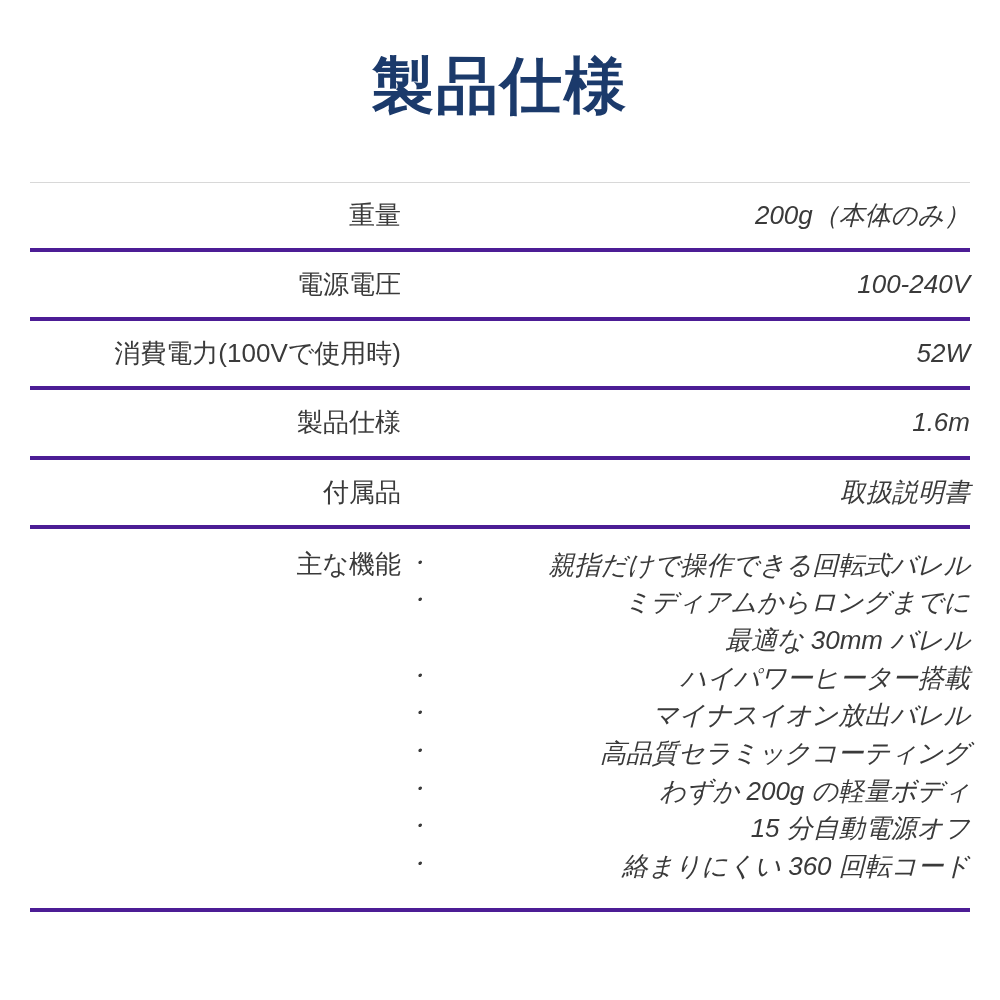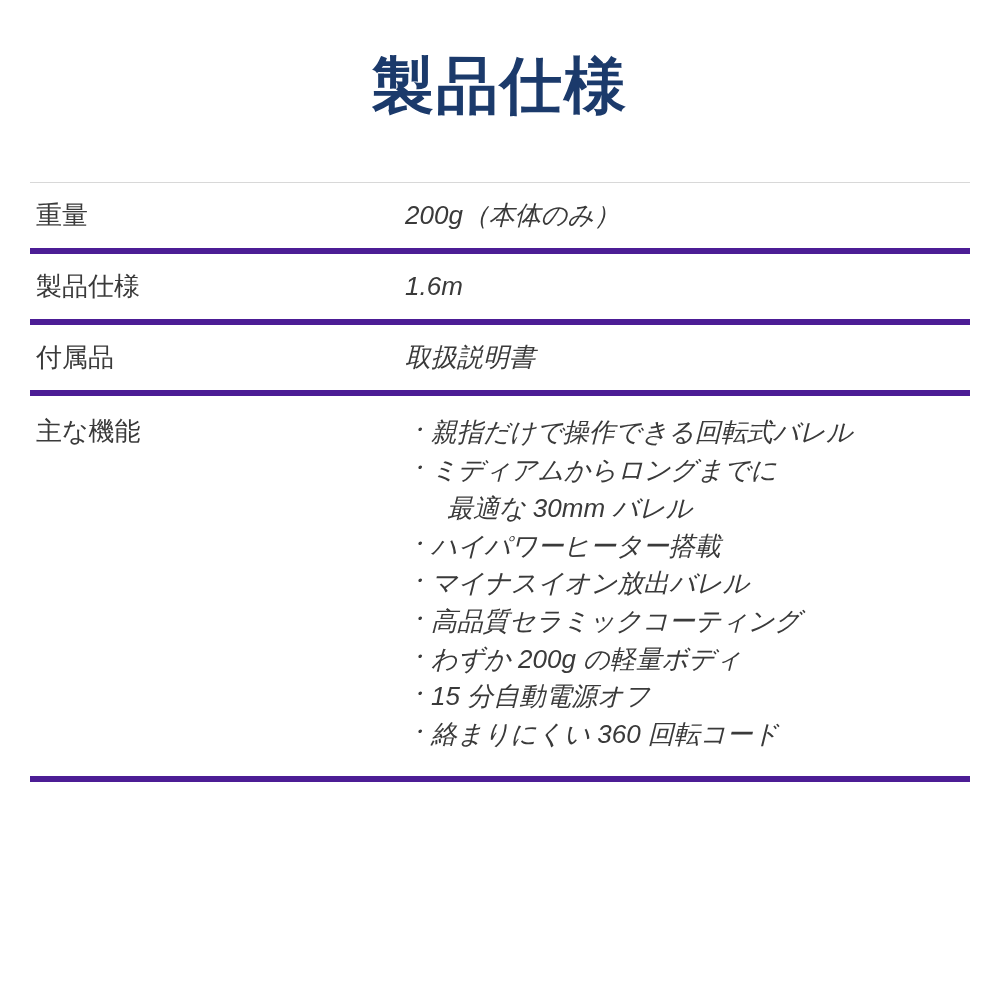--- a/index.html
+++ b/index.html
@@ -32,21 +32,22 @@
     padding-bottom: 0;
     line-height: 1.1;
   }
   .spec-table {
     width: 940px;
     margin: 62px auto 0 auto;
     border-collapse: collapse;
     table-layout: fixed;
   }
   .spec-table tr {
-    border-bottom: 6px solid #4c1d95;
+    border-bottom: 4px solid #4c1d95;
+    text-align: right;
   }
   .spec-table tr:first-child {
     border-top: 1px solid #d8d8d8;
   }
   .spec-table td {
     padding: 15px 0 15px 0;
     vertical-align: top;
     font-size: 26px;
     color: #3a3a3a;
     line-height: 1.35;
@@ -95,20 +96,28 @@
 
   <h1 class="spec-title">製品仕様</h1>
 
   <table class="spec-table">
     <tbody>
       <tr>
         <td class="label">重量</td>
         <td class="value">200g（本体のみ）</td>
       </tr>
       <tr>
+        <td class="label">電源電圧</td>
+        <td class="value">100-240V</td>
+      </tr>
+      <tr>
+        <td class="label">消費電力(100Vで使用時)</td>
+        <td class="value">52W</td>
+      </tr>
+      <tr>
         <td class="label">製品仕様</td>
         <td class="value">1.6m</td>
       </tr>
       <tr>
         <td class="label">付属品</td>
         <td class="value">取扱説明書</td>
       </tr>
       <tr class="features-row">
         <td class="label">主な機能</td>
         <td class="value">

